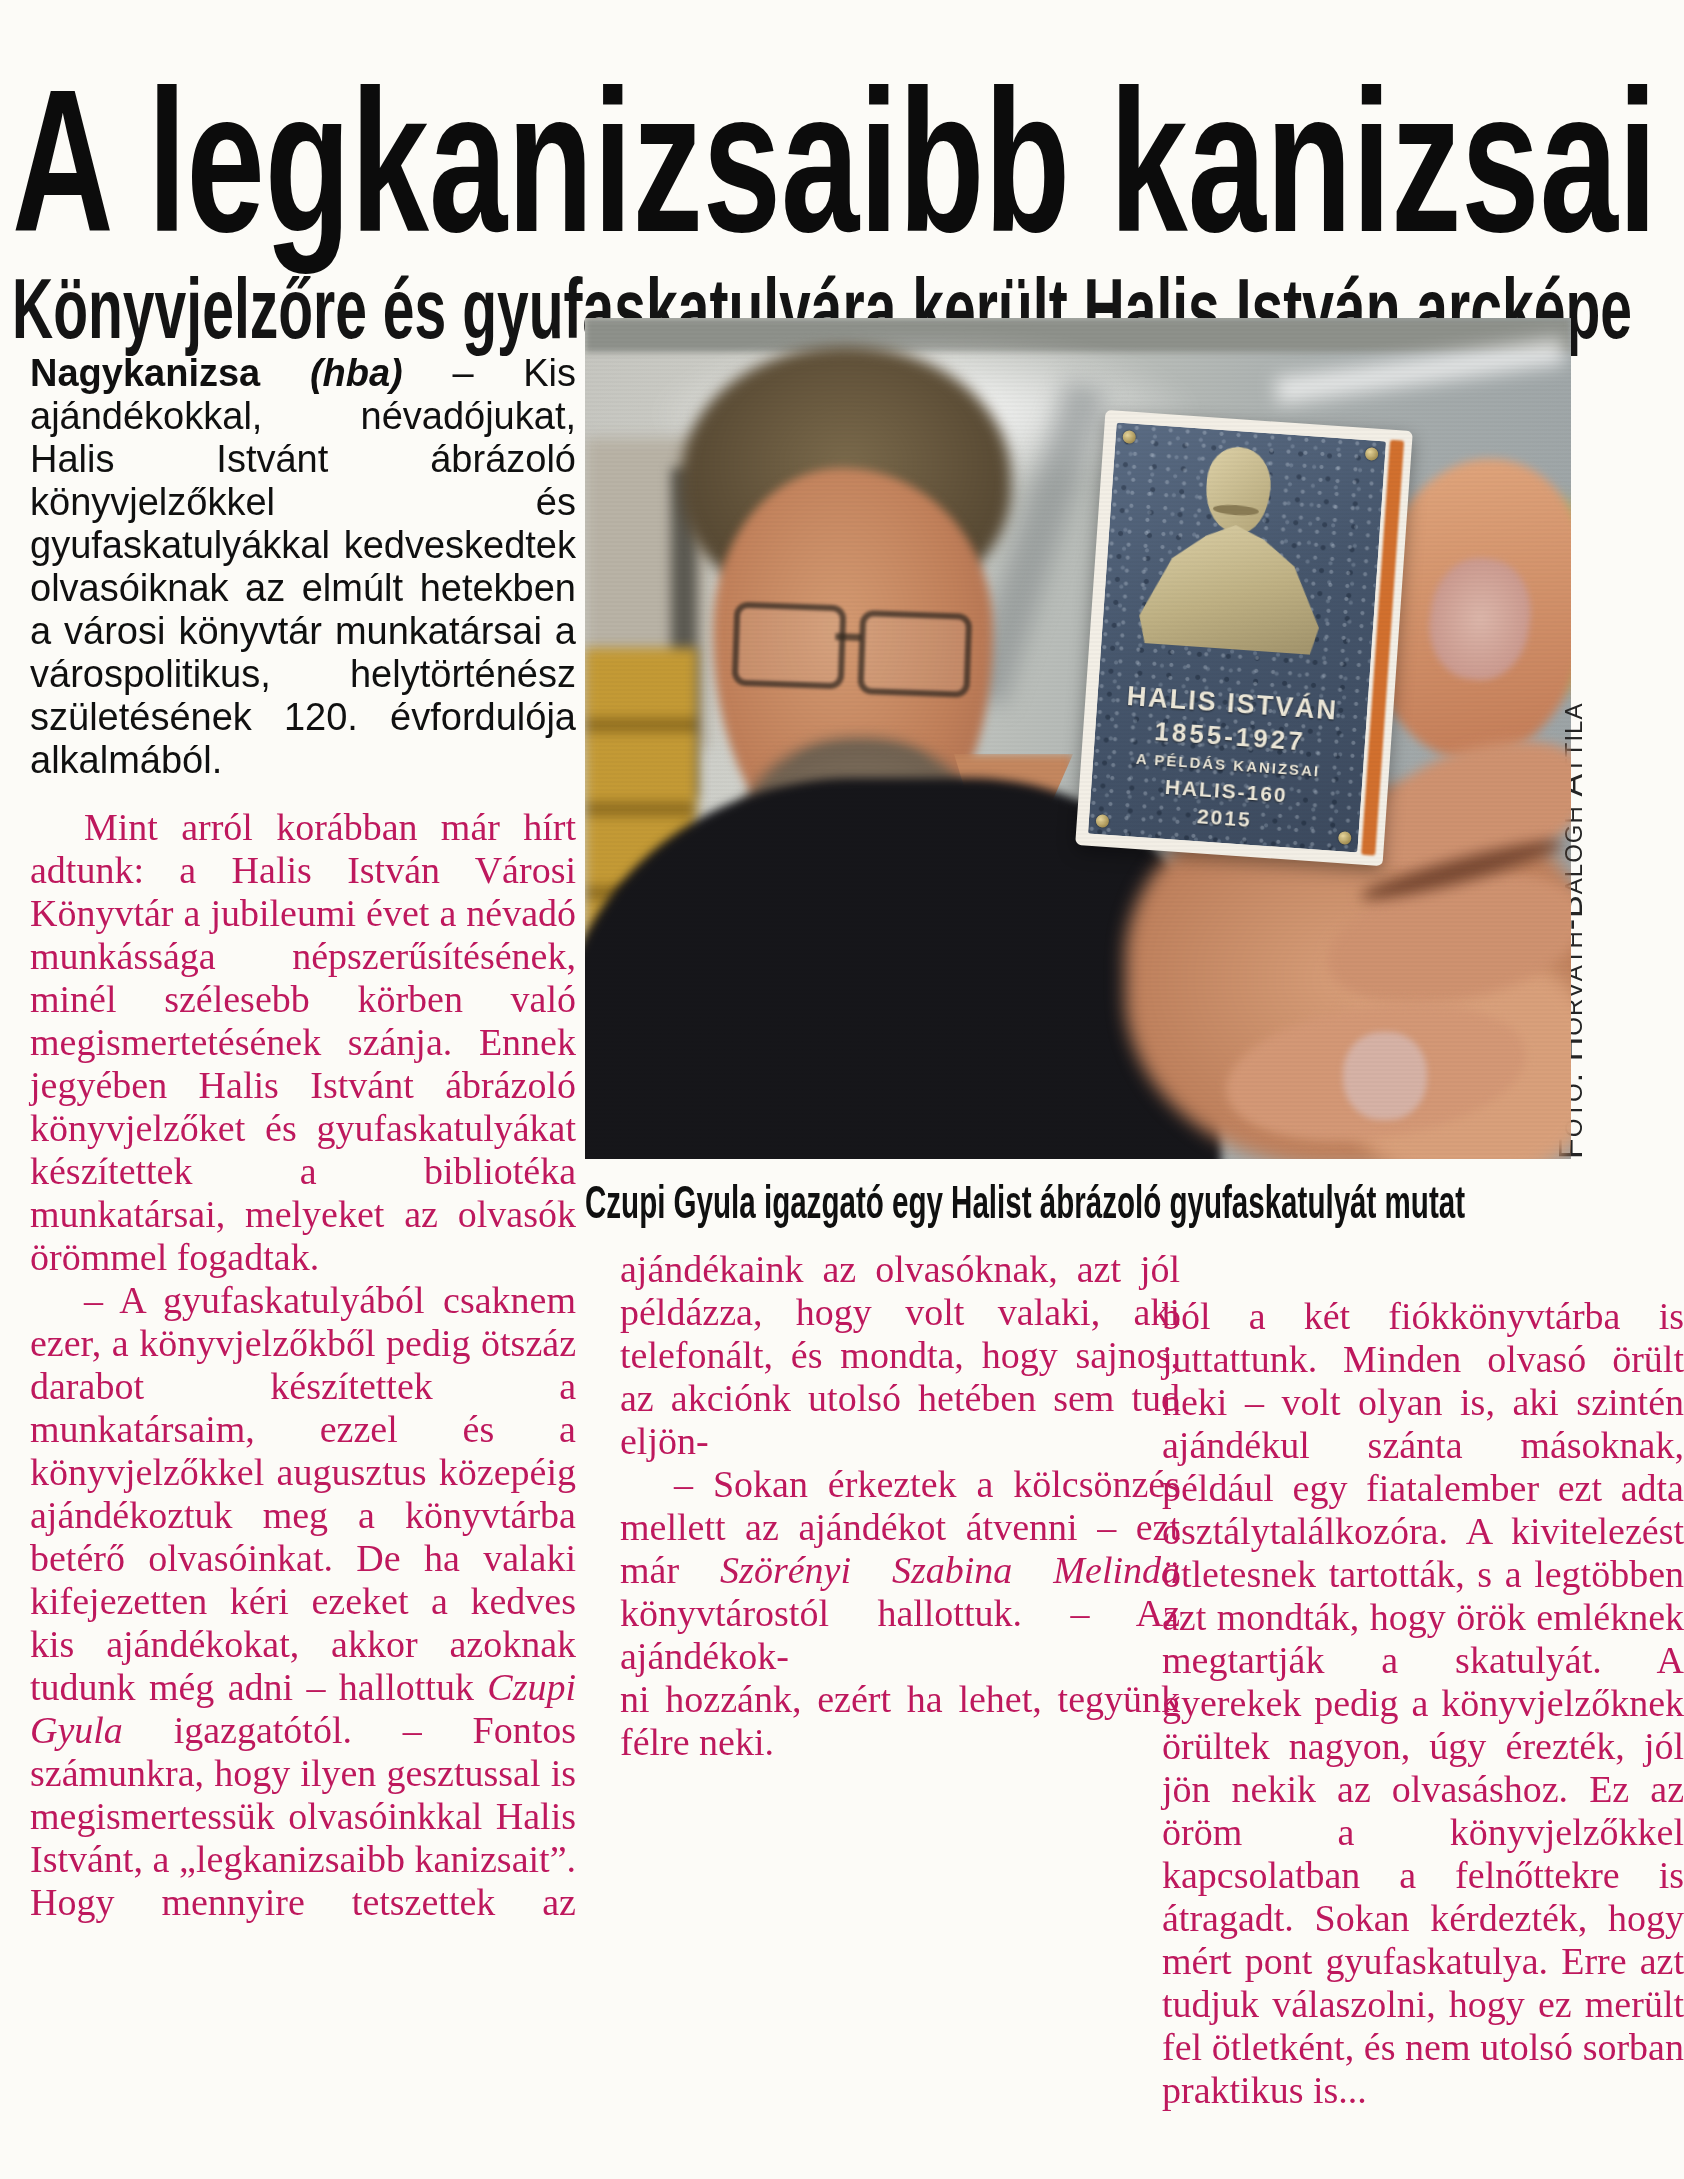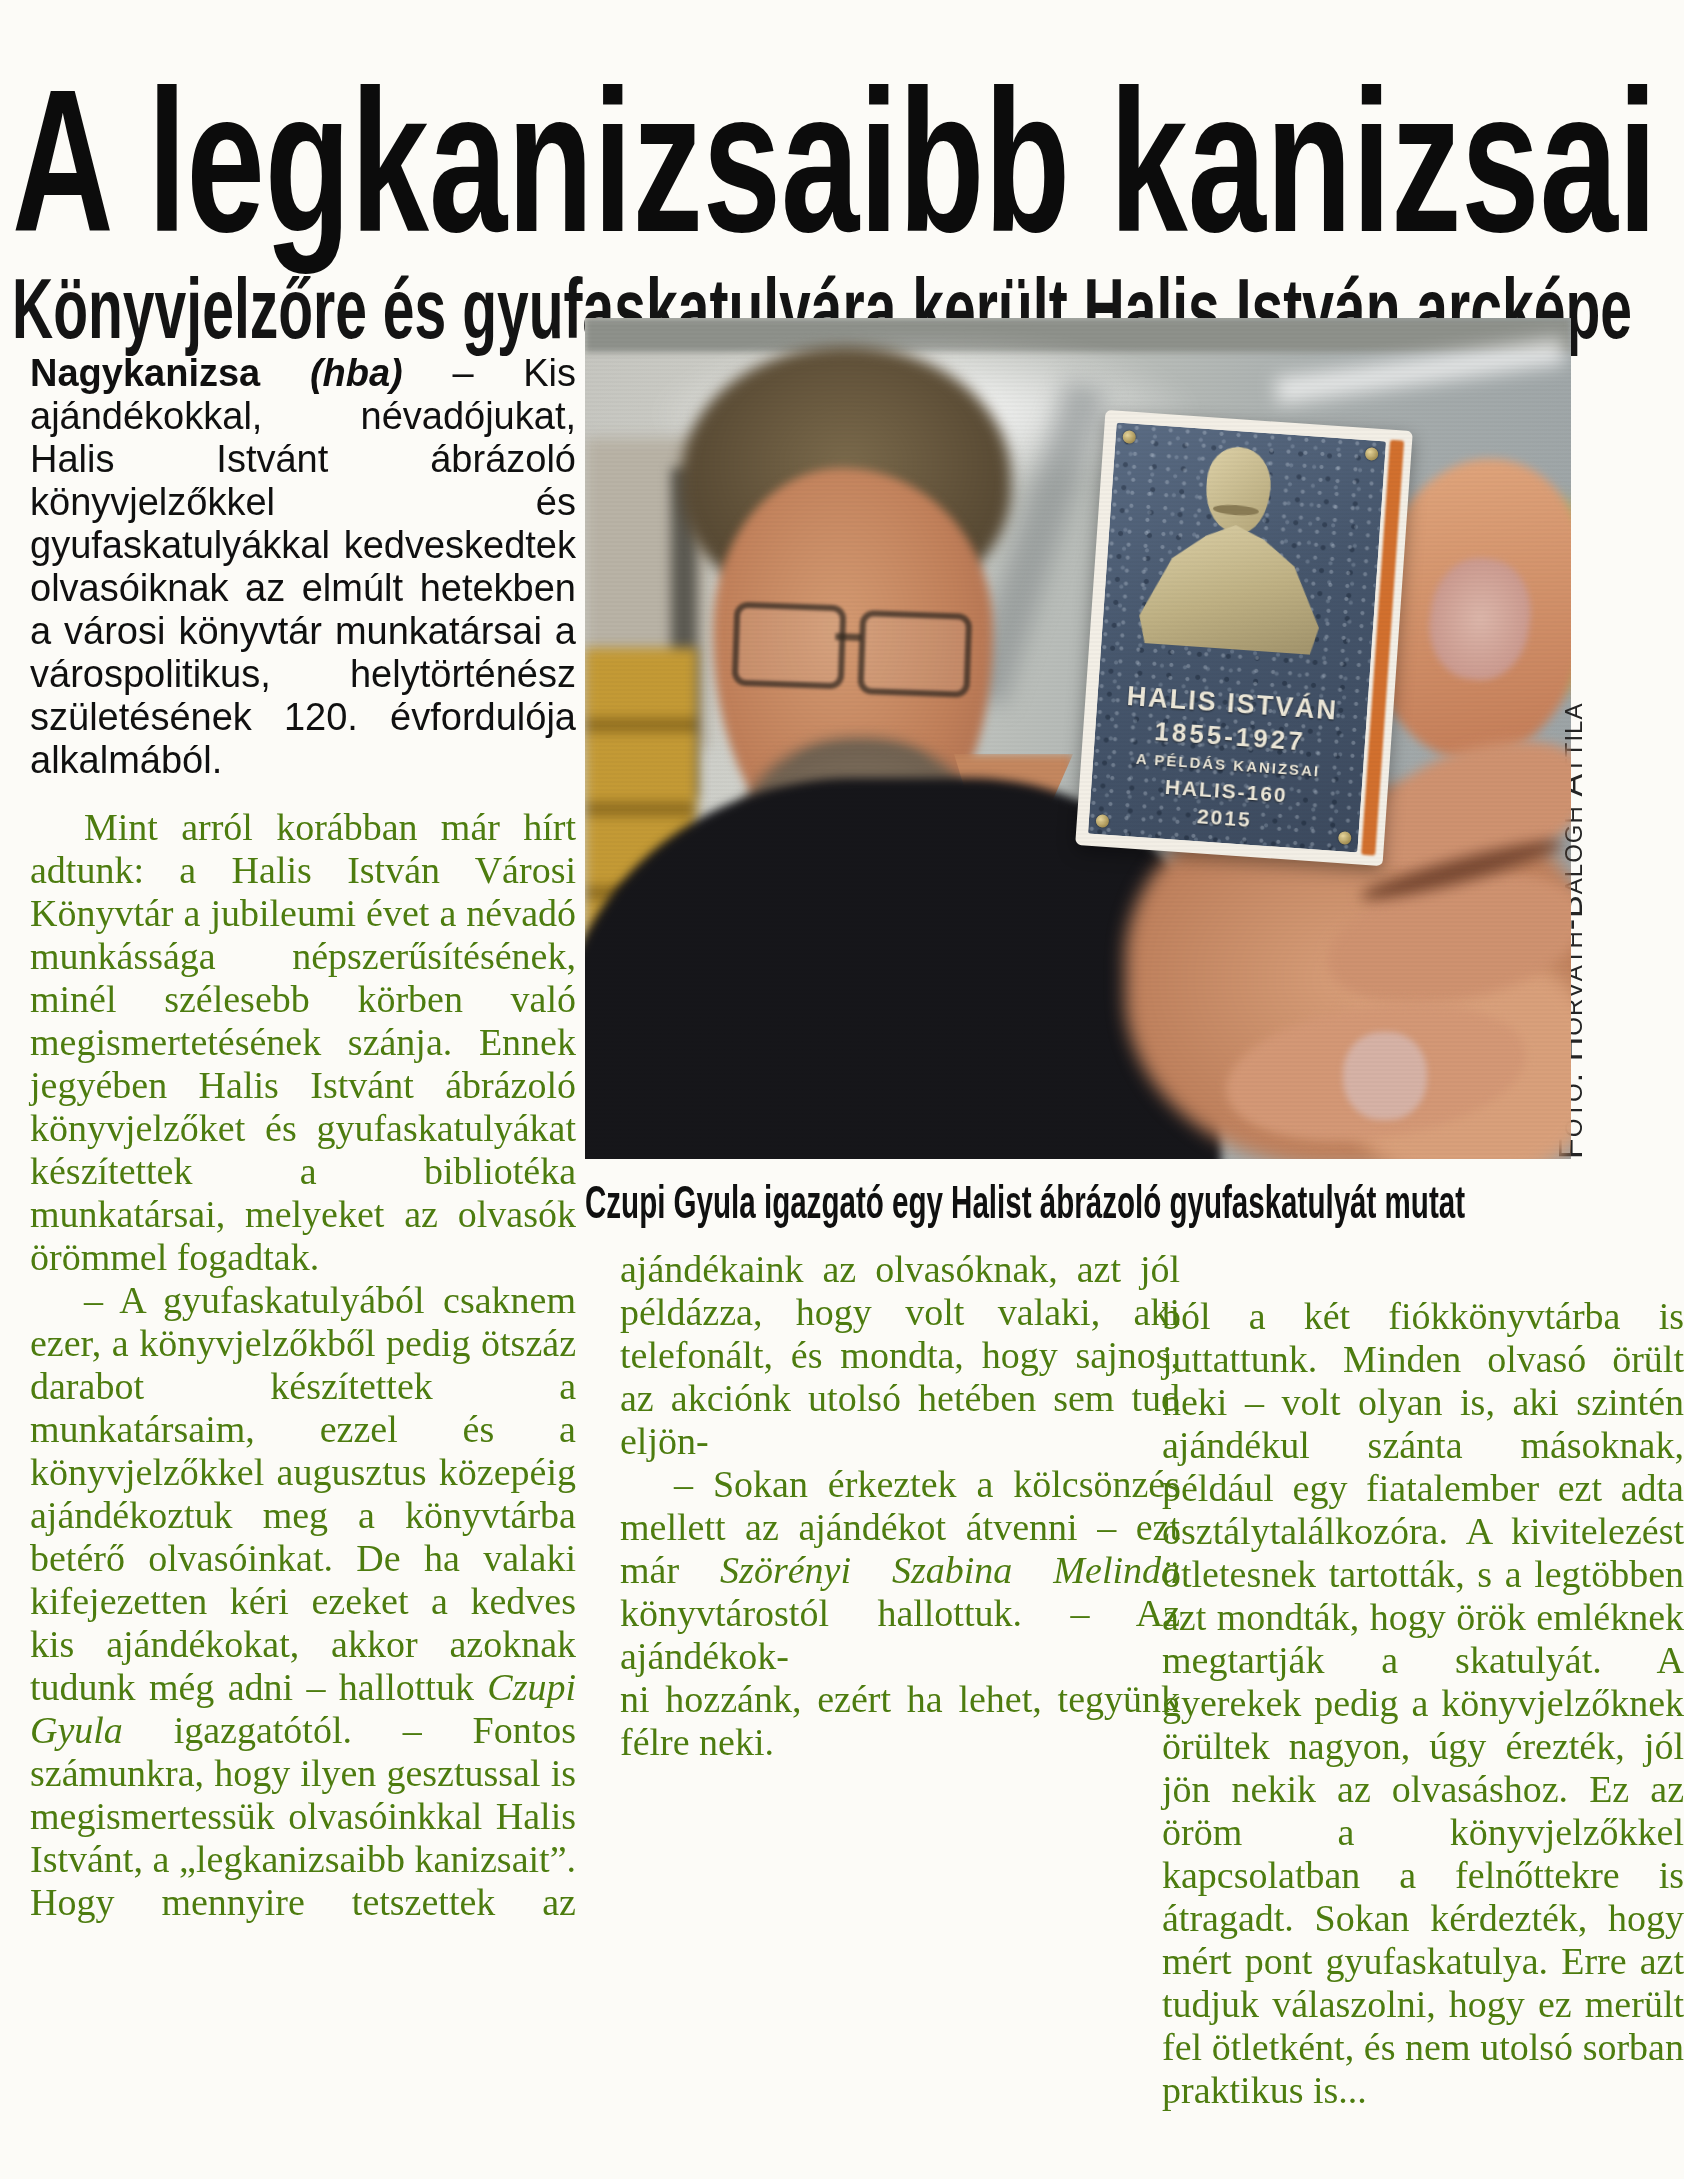--- a/index.html
+++ b/index.html
@@ -18,21 +18,21 @@
   .col{position:absolute;}
   .col-left{left:30px;top:352px;width:546px;}
   .col-mid{left:620px;top:1248px;width:560px;}
   .col-right{left:1162px;top:1295px;width:522px;}
   .lead{
     font-family:"Liberation Sans",sans-serif;font-size:38px;line-height:43px;
     text-align:justify;margin:0 0 24px 0;color:#101010;
   }
   .dateline{font-weight:bold;}
   .byline{font-style:italic;font-weight:bold;}
-  .body-p{font-size:38px;line-height:43px;text-align:justify;margin:0;color:#4d7c0f;}
+  .body-p{font-size:38px;line-height:43px;text-align:justify;margin:0;color:#be185d;}
   .indent{text-indent:54px;}
   .cont{text-align-last:justify;}
   .it{font-style:italic;}
 
   
   .quote-block{width:527px;margin:36px 0 40px 0;}
   .rule{height:16px;background:#2d73ad;}
   .quote-text{
     font-family:"Liberation Sans",sans-serif;font-weight:bold;
     font-size:56px;line-height:71px;color:#c2242e;

